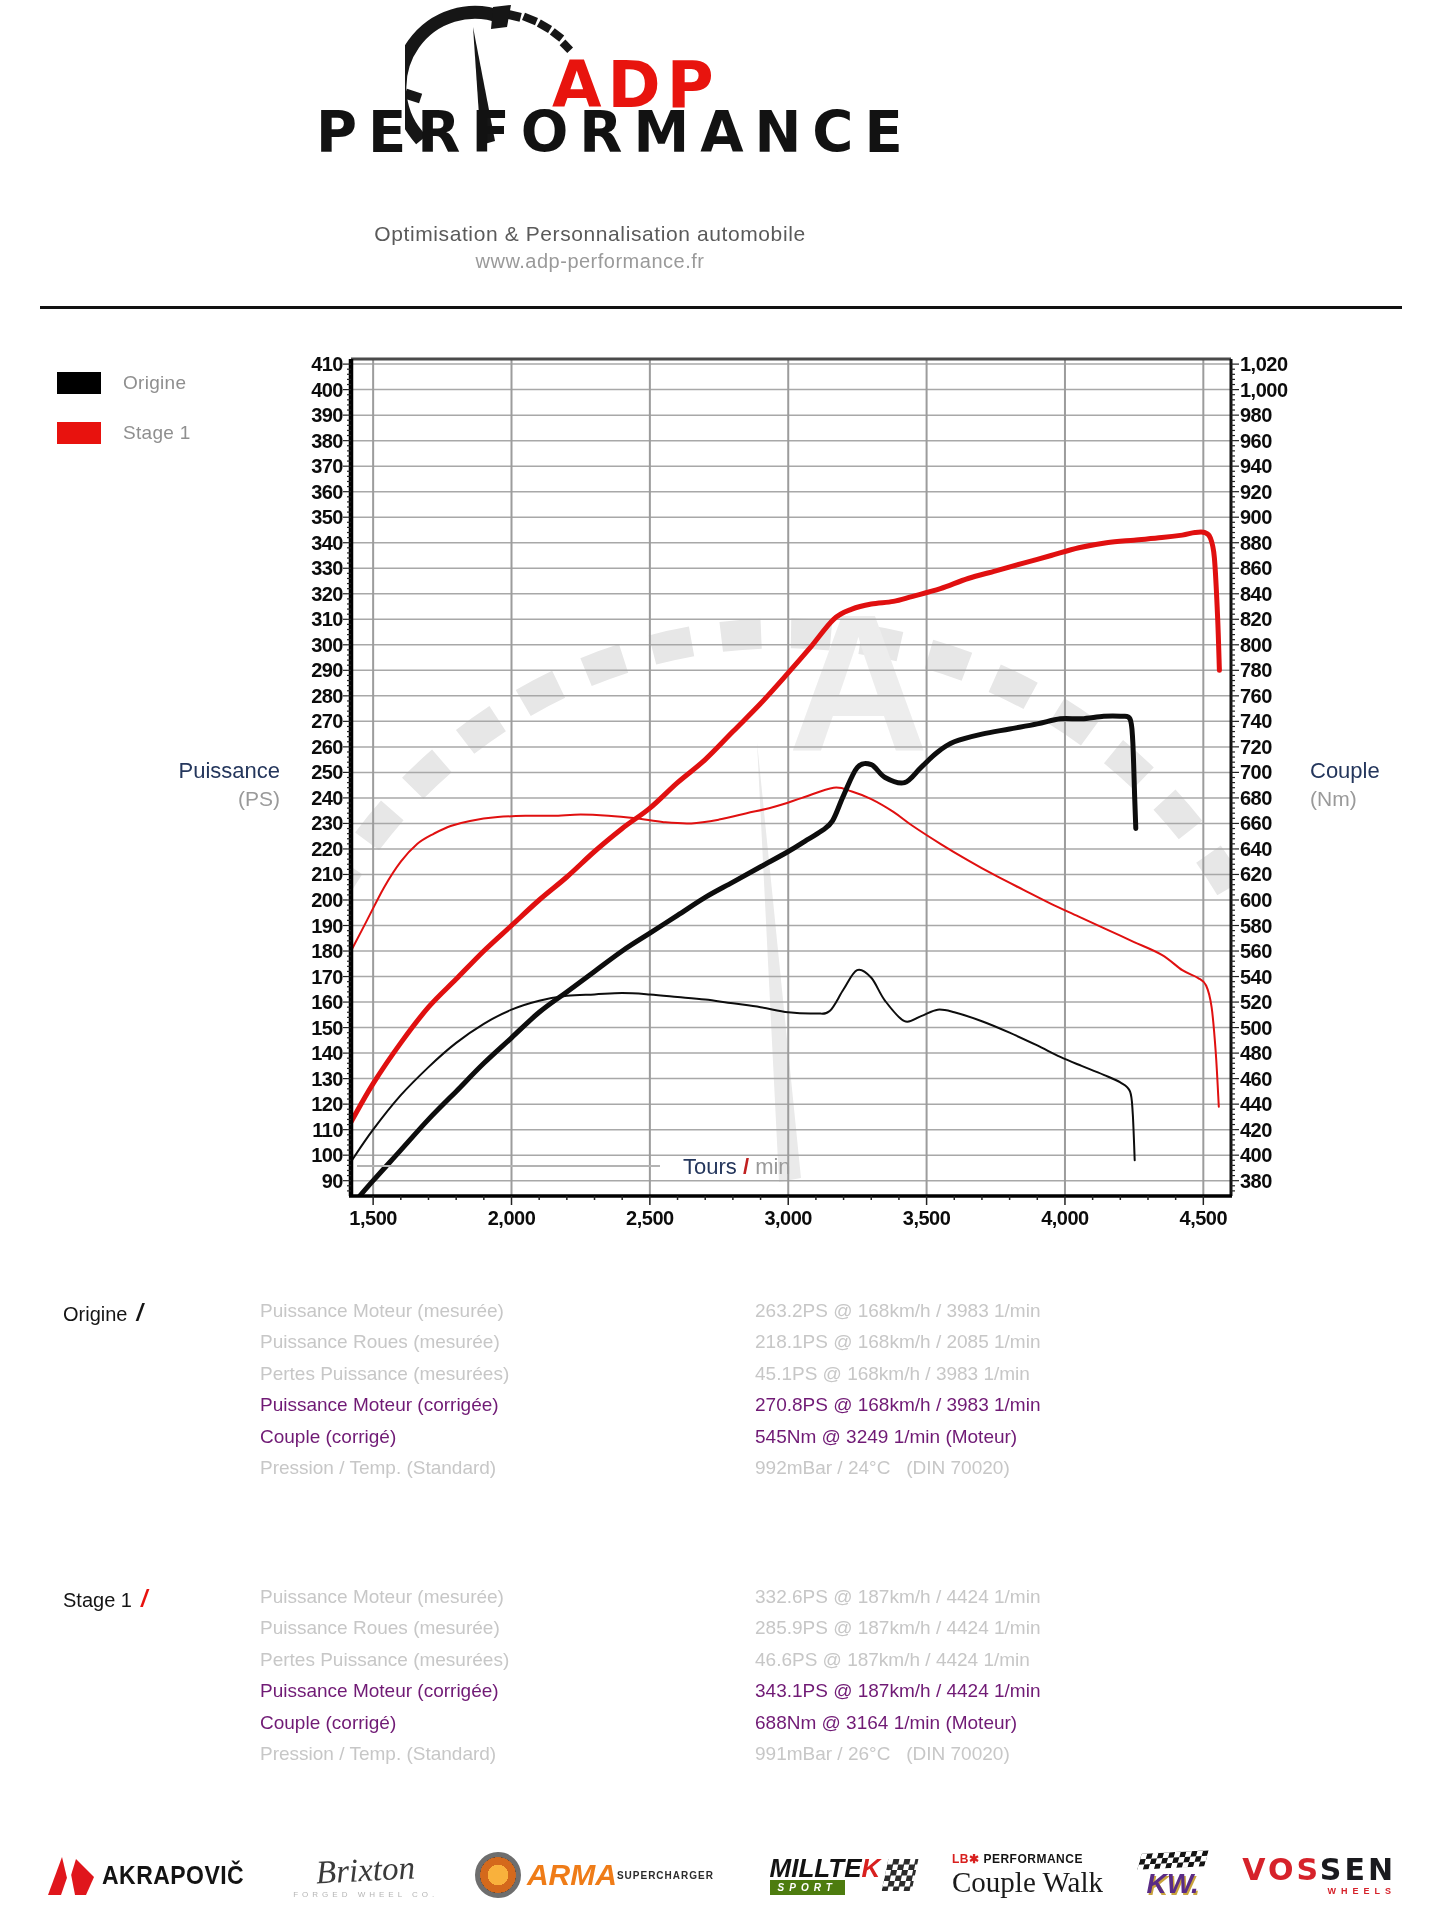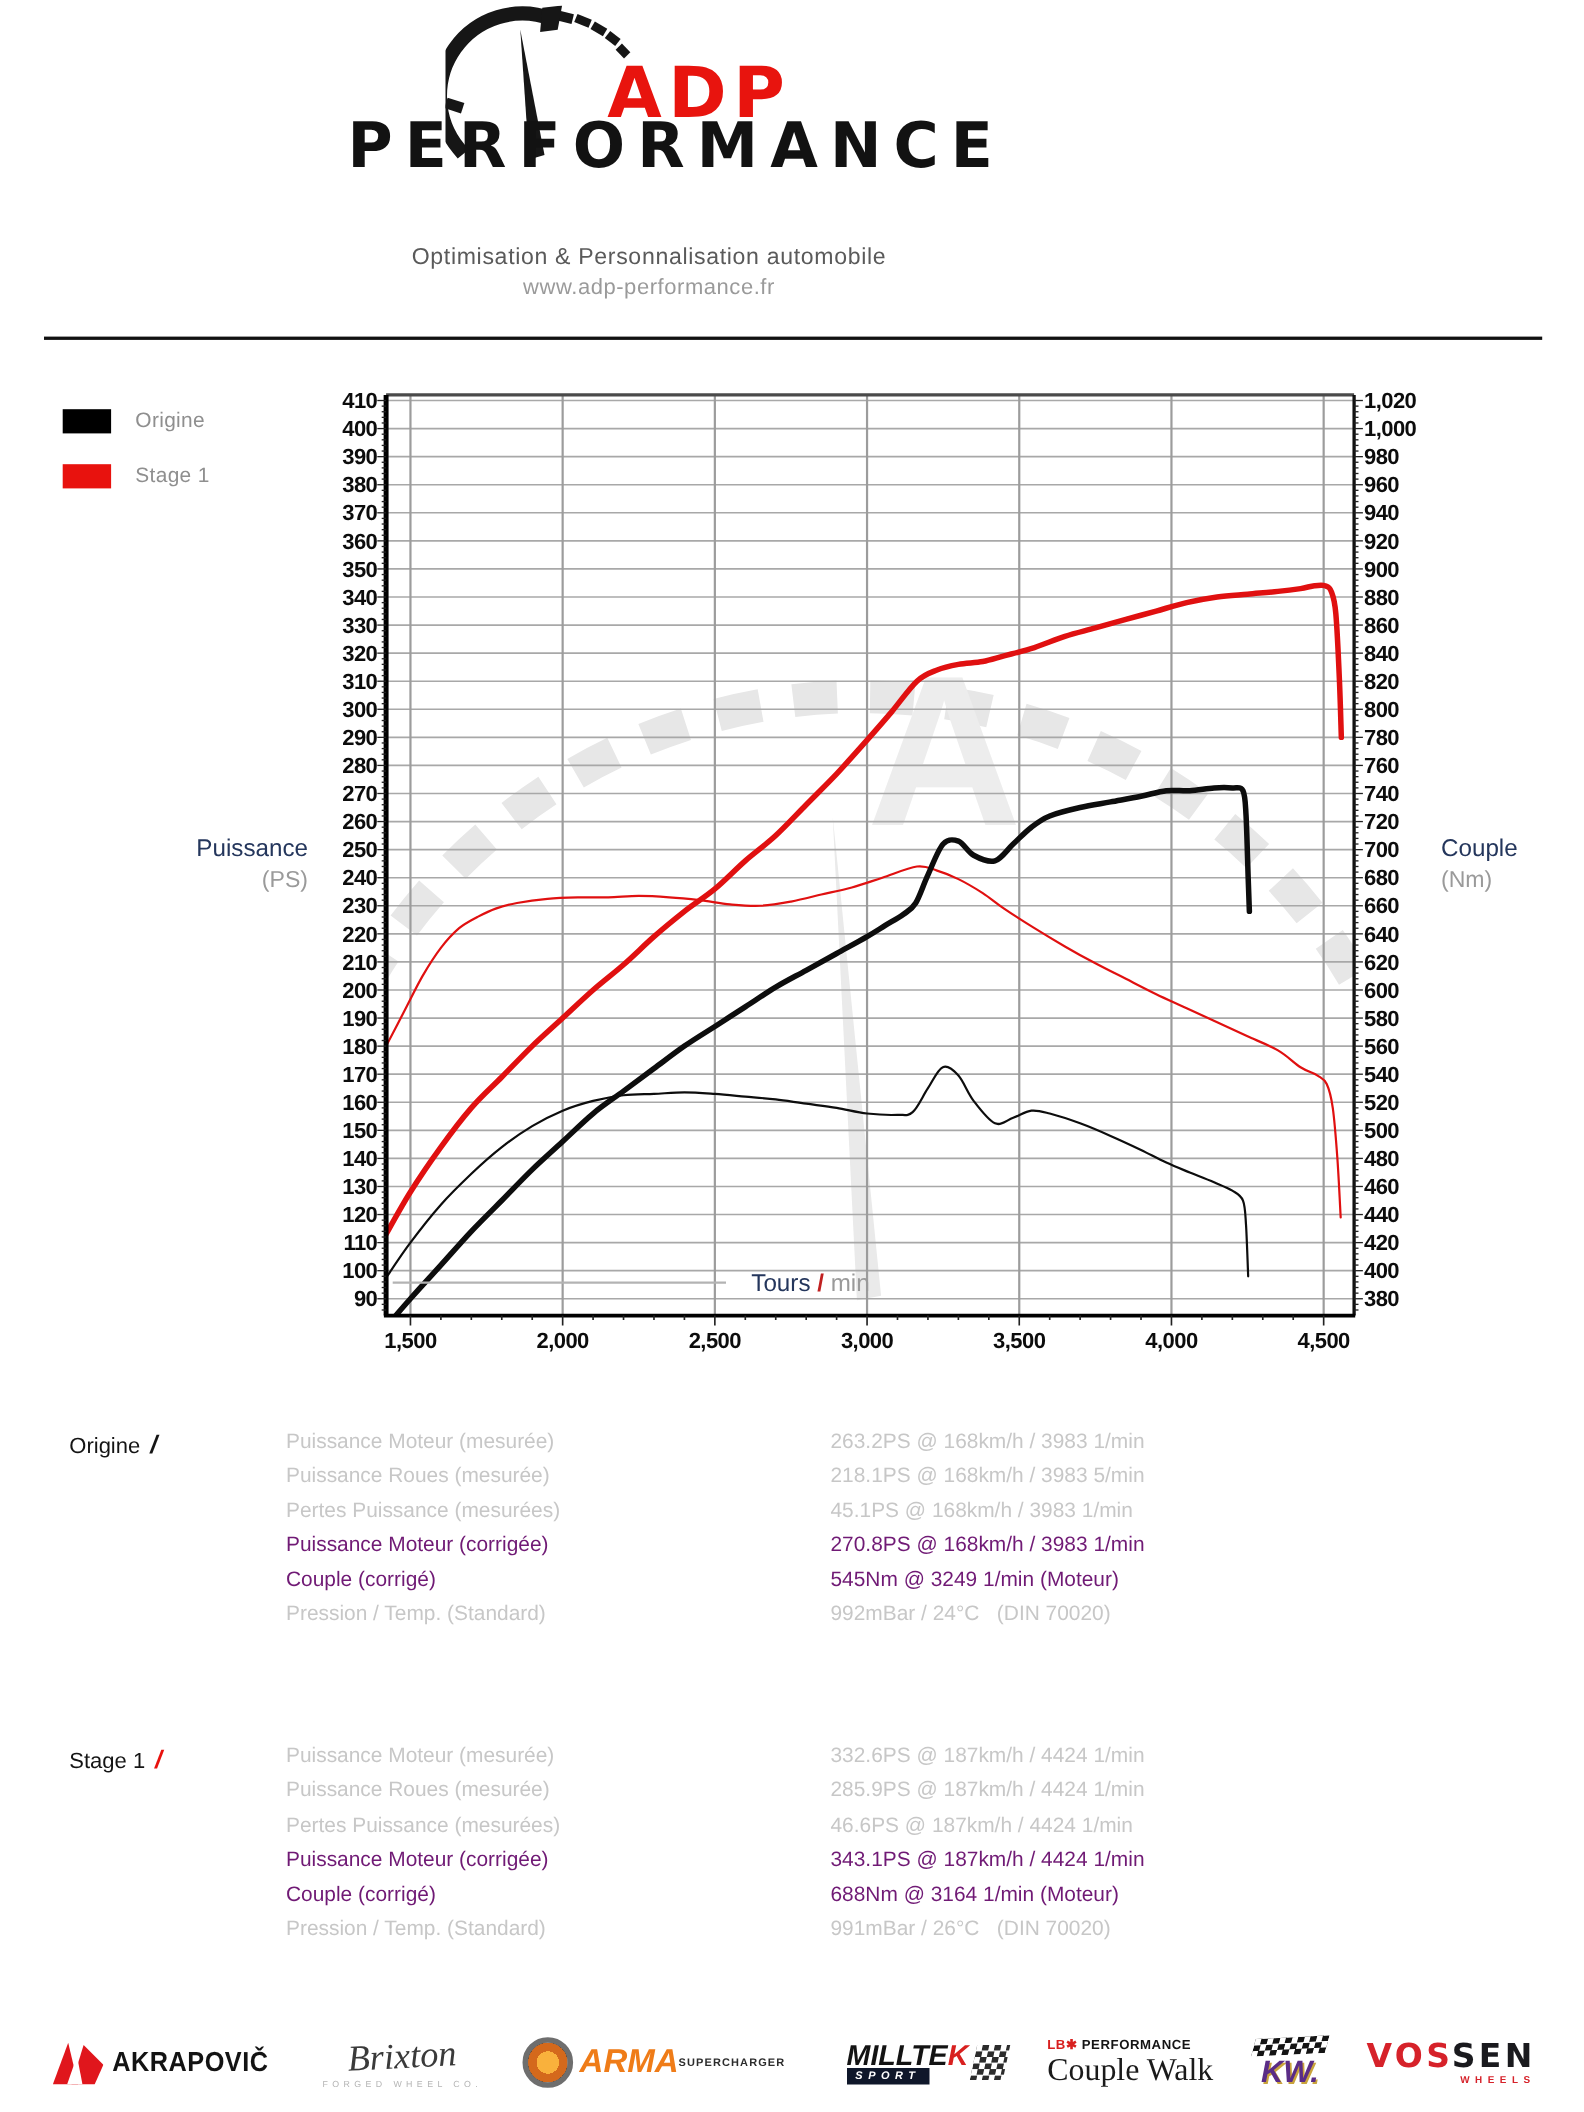--- a/index.html
+++ b/index.html
@@ -51,21 +51,21 @@
   .arma{display:flex;align-items:center;gap:6px;}
   .arma-ring{width:36px;height:36px;border-radius:50%;border:5px solid #6e6e6e;
              background:radial-gradient(circle at 50% 50%, #f9b13c 0 40%, #d4691c 40% 70%, #7a3d10 70%);}
   .arma-col{display:flex;flex-direction:row;align-items:center;}
   .arma-name{font-size:30px;font-weight:700;font-style:italic;color:#ef7c18;line-height:26px;}
   .arma-sub{font-size:10px;font-weight:700;color:#2c2c2c;letter-spacing:1px;}
   .milltek{display:flex;align-items:center;gap:5px;margin-left:19px;}
   .milltek-col{display:flex;flex-direction:column;align-items:flex-start;}
   .milltek-name{font-size:26px;font-weight:700;font-style:italic;color:#131313;line-height:24px;}
   .milltek-name .red-k{color:#d8201f;}
-  .milltek-sport{background:#0f172a;color:#fff;font-size:10px;font-weight:700;
+  .milltek-sport{background:#4d7c0f;color:#fff;font-size:10px;font-weight:700;
                  letter-spacing:5px;padding:2px 8px;font-style:italic;}
   .checker{background-image:conic-gradient(#141414 0 25%, #fff 0 50%, #141414 0 75%, #fff 0 100%);
            background-size:11px 11px;}
   .milltek-flag{width:30px;height:32px;transform:skewX(-12deg);opacity:0.9;}
   .lw{display:flex;flex-direction:column;align-items:flex-start;line-height:1;}
   .lw-top{font-size:12px;font-weight:700;color:#141414;letter-spacing:0.5px;}
   .lw-top .lw-red{color:#d8201f;}
   .lw-name{font-family:"Liberation Serif",serif;font-size:29px;color:#1a1a1a;margin-top:3px;}
   .kw{display:flex;flex-direction:column;align-items:center;line-height:1;}
   .kw-flag{width:66px;height:16px;transform:skewX(-18deg) rotate(-3deg);margin-bottom:2px;}
@@ -623,21 +623,21 @@
   <div class="result-section origine" style="top:1300px;height:200px;">
     <div class="section-title">
       <span>Origine</span><span class="slash">/</span>
     </div>
     <div class="result-row row-dim" style="top:0px;">
       <span class="row-label">Puissance Moteur (mesurée)</span>
         <span class="row-value">263.2PS @ 168km/h / 3983 1/min</span>
       </div>
     <div class="result-row row-dim" style="top:31px;">
       <span class="row-label">Puissance Roues (mesurée)</span>
-        <span class="row-value">218.1PS @ 168km/h / 3983 5/min</span>
+        <span class="row-value">218.1PS @ 168km/h / 2085 1/min</span>
       </div>
     <div class="result-row row-dim" style="top:63px;">
       <span class="row-label">Pertes Puissance (mesurées)</span>
         <span class="row-value">45.1PS @ 168km/h / 3983 1/min</span>
       </div>
     <div class="result-row row-strong" style="top:94px;">
       <span class="row-label">Puissance Moteur (corrigée)</span>
         <span class="row-value">270.8PS @ 168km/h / 3983 1/min</span>
       </div>
     <div class="result-row row-strong" style="top:126px;">

